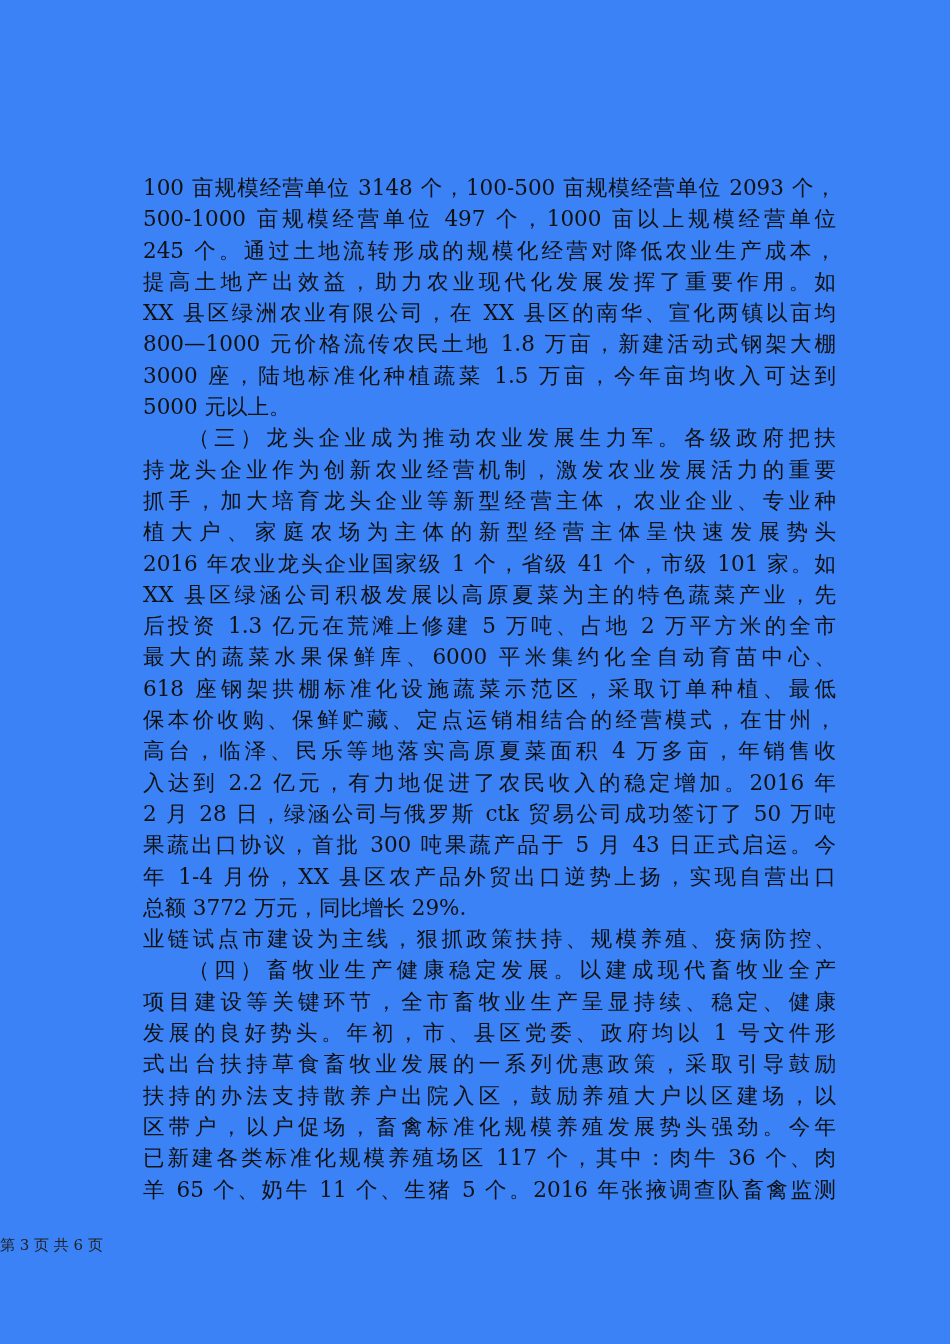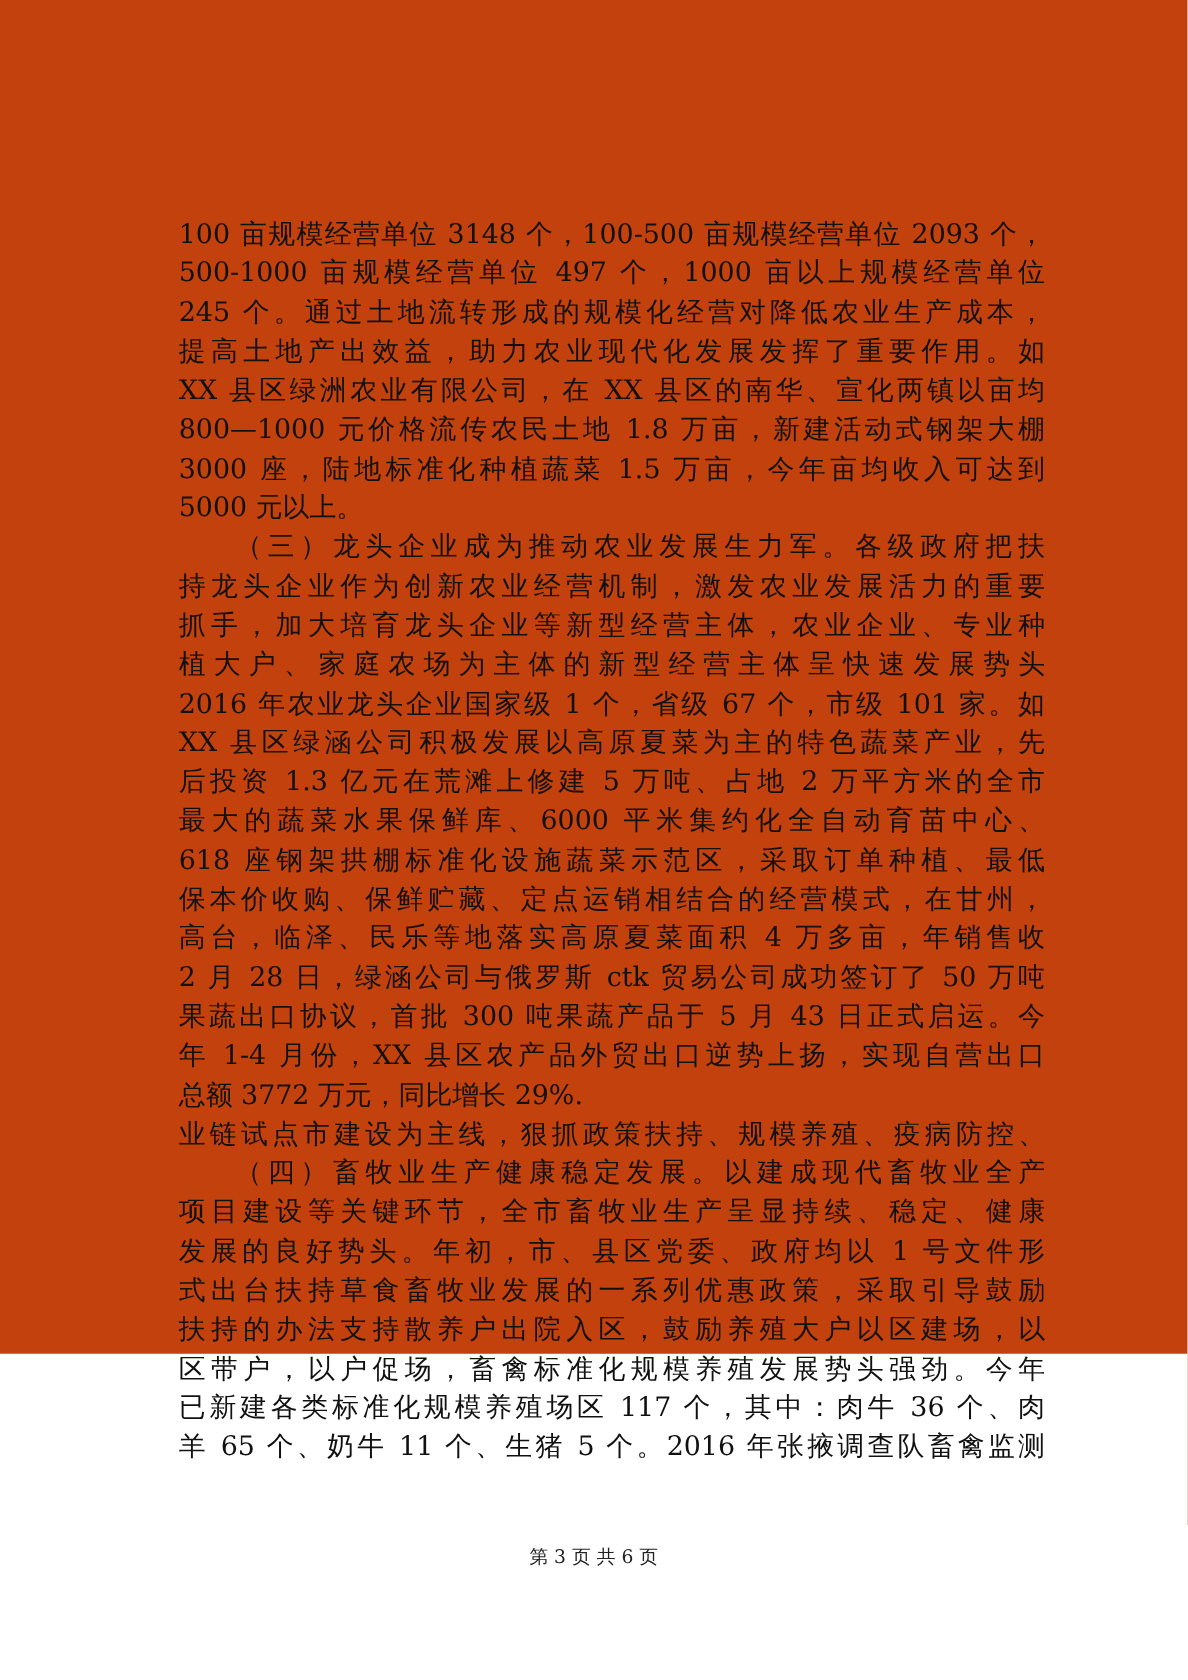--- a/index.html
+++ b/index.html
@@ -1,33 +1,33 @@
 <!DOCTYPE html>
 <html><head>
   <meta charset="utf-8">
   <style>
     html, body { margin: 0; padding: 0; background: #ffffff; }
     body { width: 950px; height: 1344px; position: relative; overflow: hidden; }
     .page {
-      position: absolute; left: 0; top: 0; width: 950px; height: 1083px; background: #c2410c;
+      position: absolute; left: 0; top: 0; width: 950px; height: 1344px; background: #3b82f6;
     }
     .body-text {
       position: absolute; left: 143px; top: 172px; width: 693px;
       font-family: "DejaVu Serif", "Liberation Serif", serif;
       font-size: 21.5px; color: #111111;
     }
     .line {
       display: block; height: 31.3px; line-height: 31.3px;
       white-space: nowrap; text-align: justify; text-align-last: justify;
       overflow: visible;
     }
     .line.last { text-align-last: left; }
     .line.indent { padding-left: 45px; }
     .footer {
-      position: absolute; left: 0; width: 950px; top: 1236px; text-align: center;
+      position: absolute; left: 0; width: 950px; top: 1236px; text-align: left;
       font-family: "DejaVu Serif", "Liberation Serif", serif; font-size: 15px; color: #222222;
     }
   </style>
 </head>
 <body>
 
 <div class="page">
   <div class="body-text">
 
     <div>
@@ -39,27 +39,28 @@
       <span class="line">800—1000 元价格流传农民土地 1.8 万亩，新建活动式钢架大棚</span>
       <span class="line">3000 座，陆地标准化种植蔬菜 1.5 万亩，今年亩均收入可达到</span>
       <span class="line last">5000 元以上。</span>
     </div>
 
     <div>
       <span class="line indent">（三）龙头企业成为推动农业发展生力军。各级政府把扶</span>
       <span class="line">持龙头企业作为创新农业经营机制，激发农业发展活力的重要</span>
       <span class="line">抓手，加大培育龙头企业等新型经营主体，农业企业、专业种</span>
       <span class="line">植大户、家庭农场为主体的新型经营主体呈快速发展势头</span>
-      <span class="line">2016 年农业龙头企业国家级 1 个，省级 67 个，市级 101 家。如</span>
+      <span class="line">2016 年农业龙头企业国家级 1 个，省级 41 个，市级 101 家。如</span>
       <span class="line">XX 县区绿涵公司积极发展以高原夏菜为主的特色蔬菜产业，先</span>
       <span class="line">后投资 1.3 亿元在荒滩上修建 5 万吨、占地 2 万平方米的全市</span>
       <span class="line">最大的蔬菜水果保鲜库、6000 平米集约化全自动育苗中心、</span>
       <span class="line">618 座钢架拱棚标准化设施蔬菜示范区，采取订单种植、最低</span>
       <span class="line">保本价收购、保鲜贮藏、定点运销相结合的经营模式，在甘州，</span>
       <span class="line">高台，临泽、民乐等地落实高原夏菜面积 4 万多亩，年销售收</span>
+      <span class="line">入达到 2.2 亿元，有力地促进了农民收入的稳定增加。2016 年</span>
       <span class="line">2 月 28 日，绿涵公司与俄罗斯 ctk 贸易公司成功签订了 50 万吨</span>
       <span class="line">果蔬出口协议，首批 300 吨果蔬产品于 5 月 43 日正式启运。今</span>
       <span class="line">年 1-4 月份，XX 县区农产品外贸出口逆势上扬，实现自营出口</span>
       <span class="line last">总额 3772 万元，同比增长 29%.</span>
     </div>
 
     <div>
       <span class="line">业链试点市建设为主线，狠抓政策扶持、规模养殖、疫病防控、</span>
       <span class="line indent">（四）畜牧业生产健康稳定发展。以建成现代畜牧业全产</span>
       <span class="line">项目建设等关键环节，全市畜牧业生产呈显持续、稳定、健康</span>

